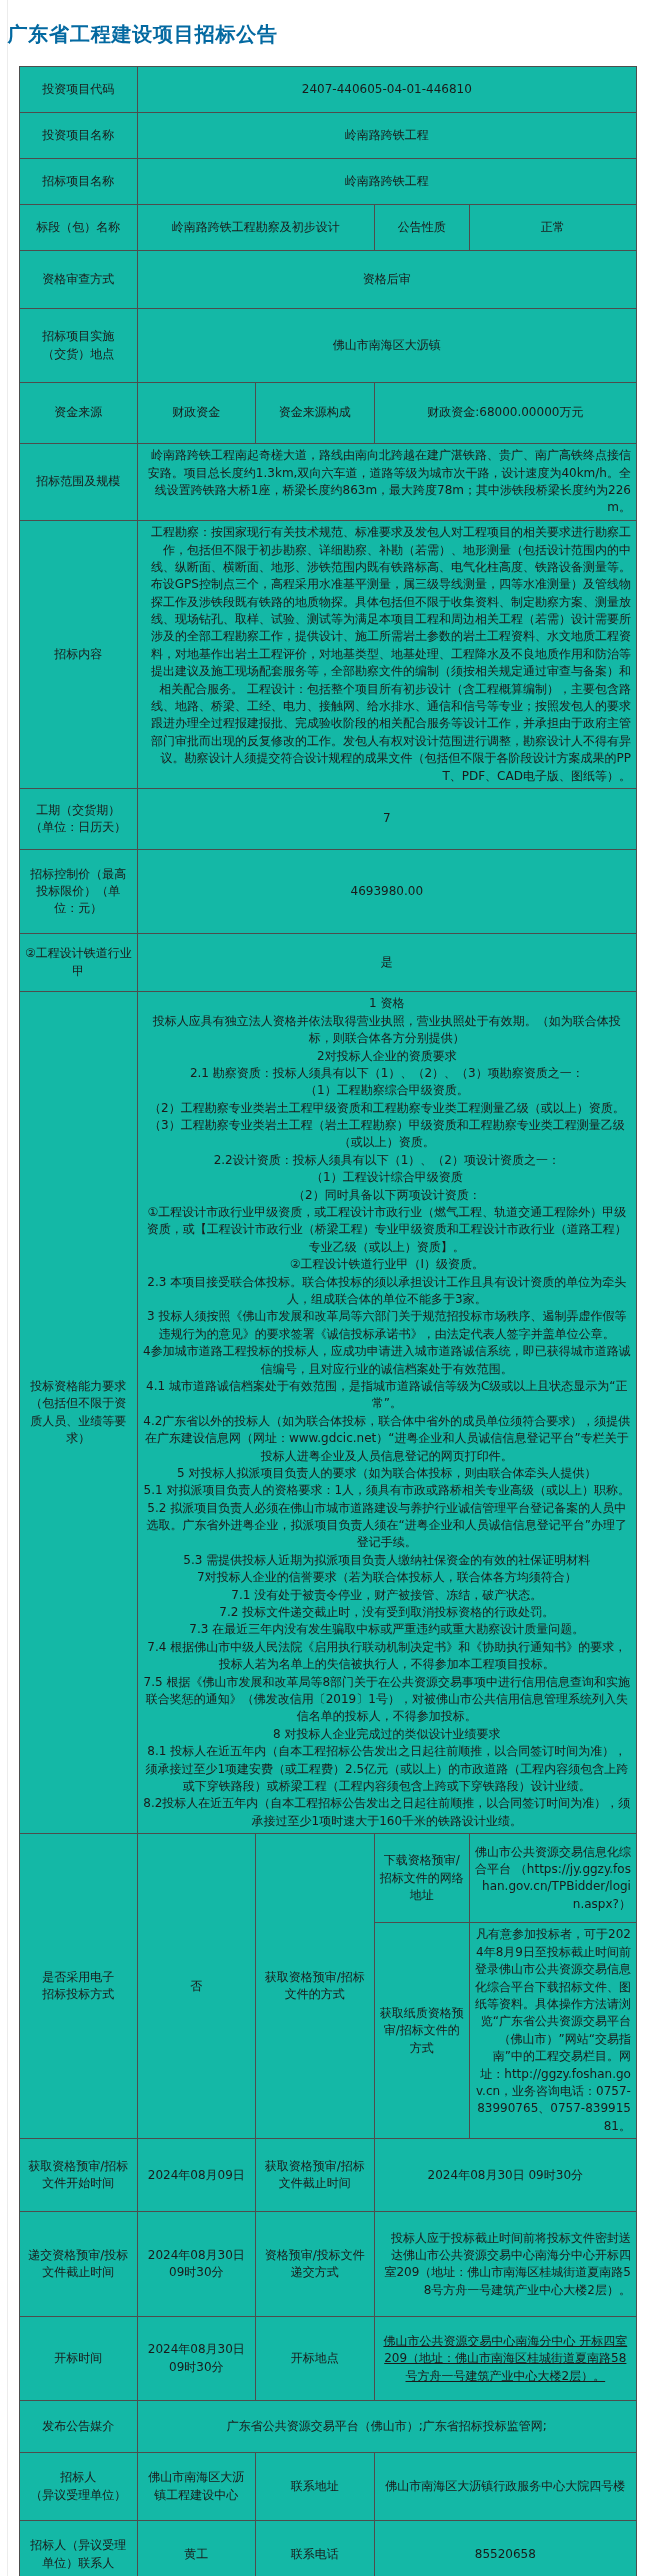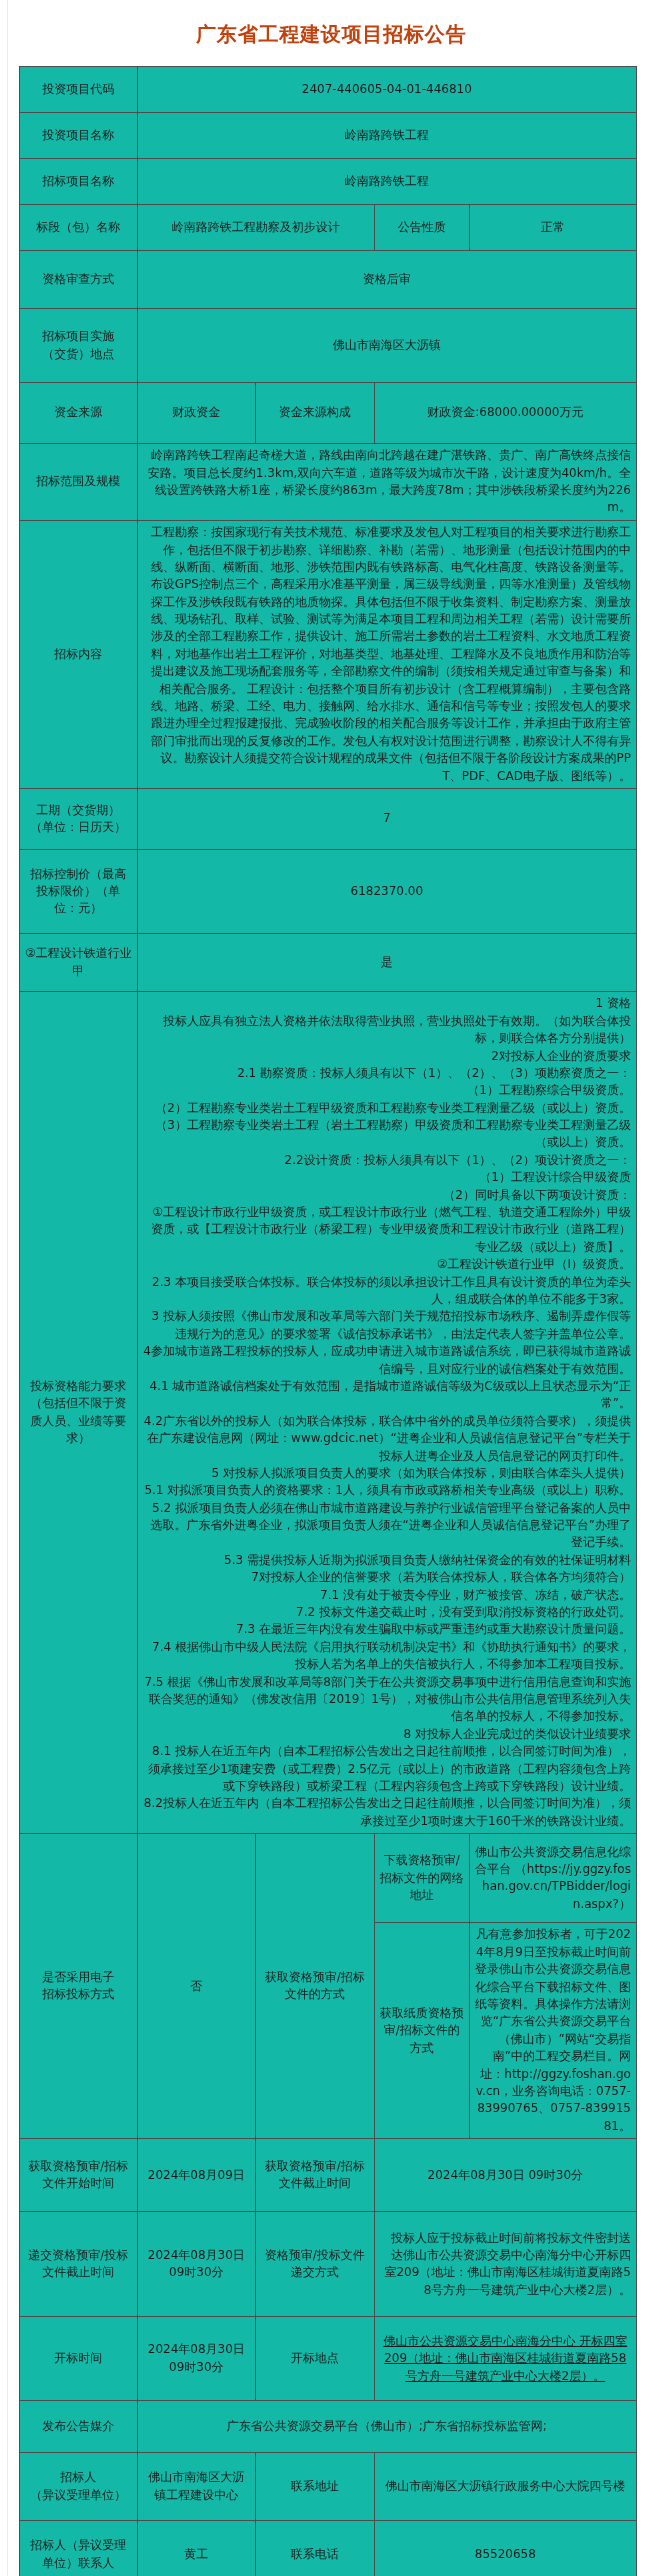--- a/index.html
+++ b/index.html
@@ -11,22 +11,21 @@
   }
   .page {
     border-left: 0.8px solid #ececec;
     margin-left: 6.5px;
     padding-top: 21px;
     background: #ffffff;
   }
   .title {
     font-size: 20px;
     font-weight: 700;
-    text-align: center;
-    color: #c2410c;
+    color: #0369a1;
     margin: 0 0 18px 0;
     letter-spacing: 0.8px;
   }
   table.doc {
     border-collapse: collapse;
     table-layout: fixed;
     width: 618px;
     margin-left: 11.3px;
     margin-bottom: 13px;
   }
@@ -34,21 +33,21 @@
     border: 0.8px solid #4d4d4d;
     font-size: 12px;
     line-height: 1.45;
     padding: 3.2px 4.9px;
     vertical-align: middle;
     word-break: break-all;
     background: #14b8a6;
   }
   td.lbl  { text-align: center; white-space: pre-line; padding: 3.2px 6.5px; }
   td.ctr  { text-align: center; white-space: pre-line; }
-  td.txt  { text-align: right; white-space: pre-line; font-size: 11.3px; padding: 2.4px 5.7px; vertical-align: top; }
+  td.txt  { text-align: center; white-space: pre-line; font-size: 11.3px; padding: 2.4px 5.7px; vertical-align: top; }
   td.txtm { text-align: right; white-space: pre-line; font-size: 11.3px; padding: 2.4px 5.7px; vertical-align: middle; }
   td.ctm  { text-align: center; white-space: pre-line; font-size: 11.3px; text-decoration: underline; }
 </style>
 </head>
 <body>
 
 <div class="page">
   <div class="title">广东省工程建设项目招标公告</div>
 
   <table class="doc">
@@ -112,21 +111,21 @@
     </tr>
 
     <tr style="height:61px">
       <td class="lbl">工期（交货期）
 （单位：日历天）</td>
       <td class="ctr" colspan="4">7</td>
     </tr>
 
     <tr style="height:84px">
       <td class="lbl">招标控制价（最高投标限价）（单位：元）</td>
-      <td class="ctr" colspan="4">6182370.00</td>
+      <td class="ctr" colspan="4">4693980.00</td>
     </tr>
 
     <tr style="height:58px">
       <td class="lbl">②工程设计铁道行业甲</td>
       <td class="ctr" colspan="4">是</td>
     </tr>
 
     <tr>
       <td class="lbl">投标资格能力要求（包括但不限于资质人员、业绩等要求）</td>
       <td class="txt" colspan="4">1 资格

